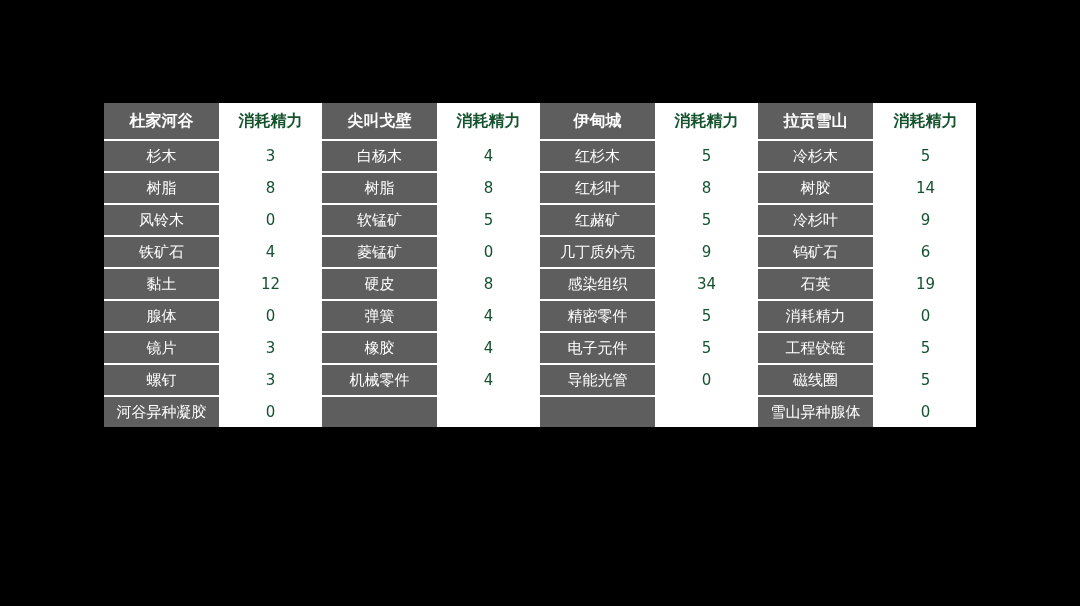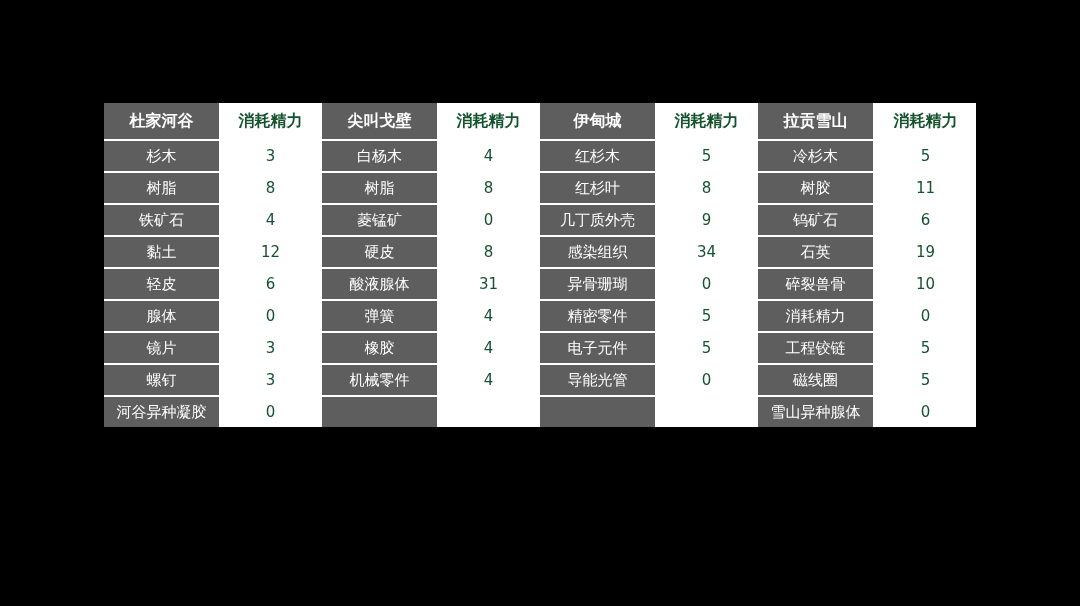--- a/index.html
+++ b/index.html
@@ -113,51 +113,51 @@
             <td class="cell-val col-last">5</td>
           </tr>
           <tr>
             <td class="cell-name">树脂</td>
             <td class="cell-val">8</td>
             <td class="cell-name">树脂</td>
             <td class="cell-val">8</td>
             <td class="cell-name">红杉叶</td>
             <td class="cell-val">8</td>
             <td class="cell-name">树胶</td>
-            <td class="cell-val col-last">11</td>
+            <td class="cell-val col-last">14</td>
+          </tr>
+          <tr>
+            <td class="cell-name">风铃木</td>
+            <td class="cell-val">0</td>
+            <td class="cell-name">软锰矿</td>
+            <td class="cell-val">5</td>
+            <td class="cell-name">红赭矿</td>
+            <td class="cell-val">5</td>
+            <td class="cell-name">冷杉叶</td>
+            <td class="cell-val col-last">9</td>
           </tr>
           <tr>
             <td class="cell-name">铁矿石</td>
             <td class="cell-val">4</td>
             <td class="cell-name">菱锰矿</td>
             <td class="cell-val">0</td>
             <td class="cell-name">几丁质外壳</td>
             <td class="cell-val">9</td>
             <td class="cell-name">钨矿石</td>
             <td class="cell-val col-last">6</td>
           </tr>
           <tr>
             <td class="cell-name">黏土</td>
             <td class="cell-val">12</td>
             <td class="cell-name">硬皮</td>
             <td class="cell-val">8</td>
             <td class="cell-name">感染组织</td>
             <td class="cell-val">34</td>
             <td class="cell-name">石英</td>
             <td class="cell-val col-last">19</td>
-          </tr>
-          <tr>
-            <td class="cell-name">轻皮</td>
-            <td class="cell-val">6</td>
-            <td class="cell-name">酸液腺体</td>
-            <td class="cell-val">31</td>
-            <td class="cell-name">异骨珊瑚</td>
-            <td class="cell-val">0</td>
-            <td class="cell-name">碎裂兽骨</td>
-            <td class="cell-val col-last">10</td>
           </tr>
           <tr>
             <td class="cell-name">腺体</td>
             <td class="cell-val">0</td>
             <td class="cell-name">弹簧</td>
             <td class="cell-val">4</td>
             <td class="cell-name">精密零件</td>
             <td class="cell-val">5</td>
             <td class="cell-name">消耗精力</td>
             <td class="cell-val col-last">0</td>

